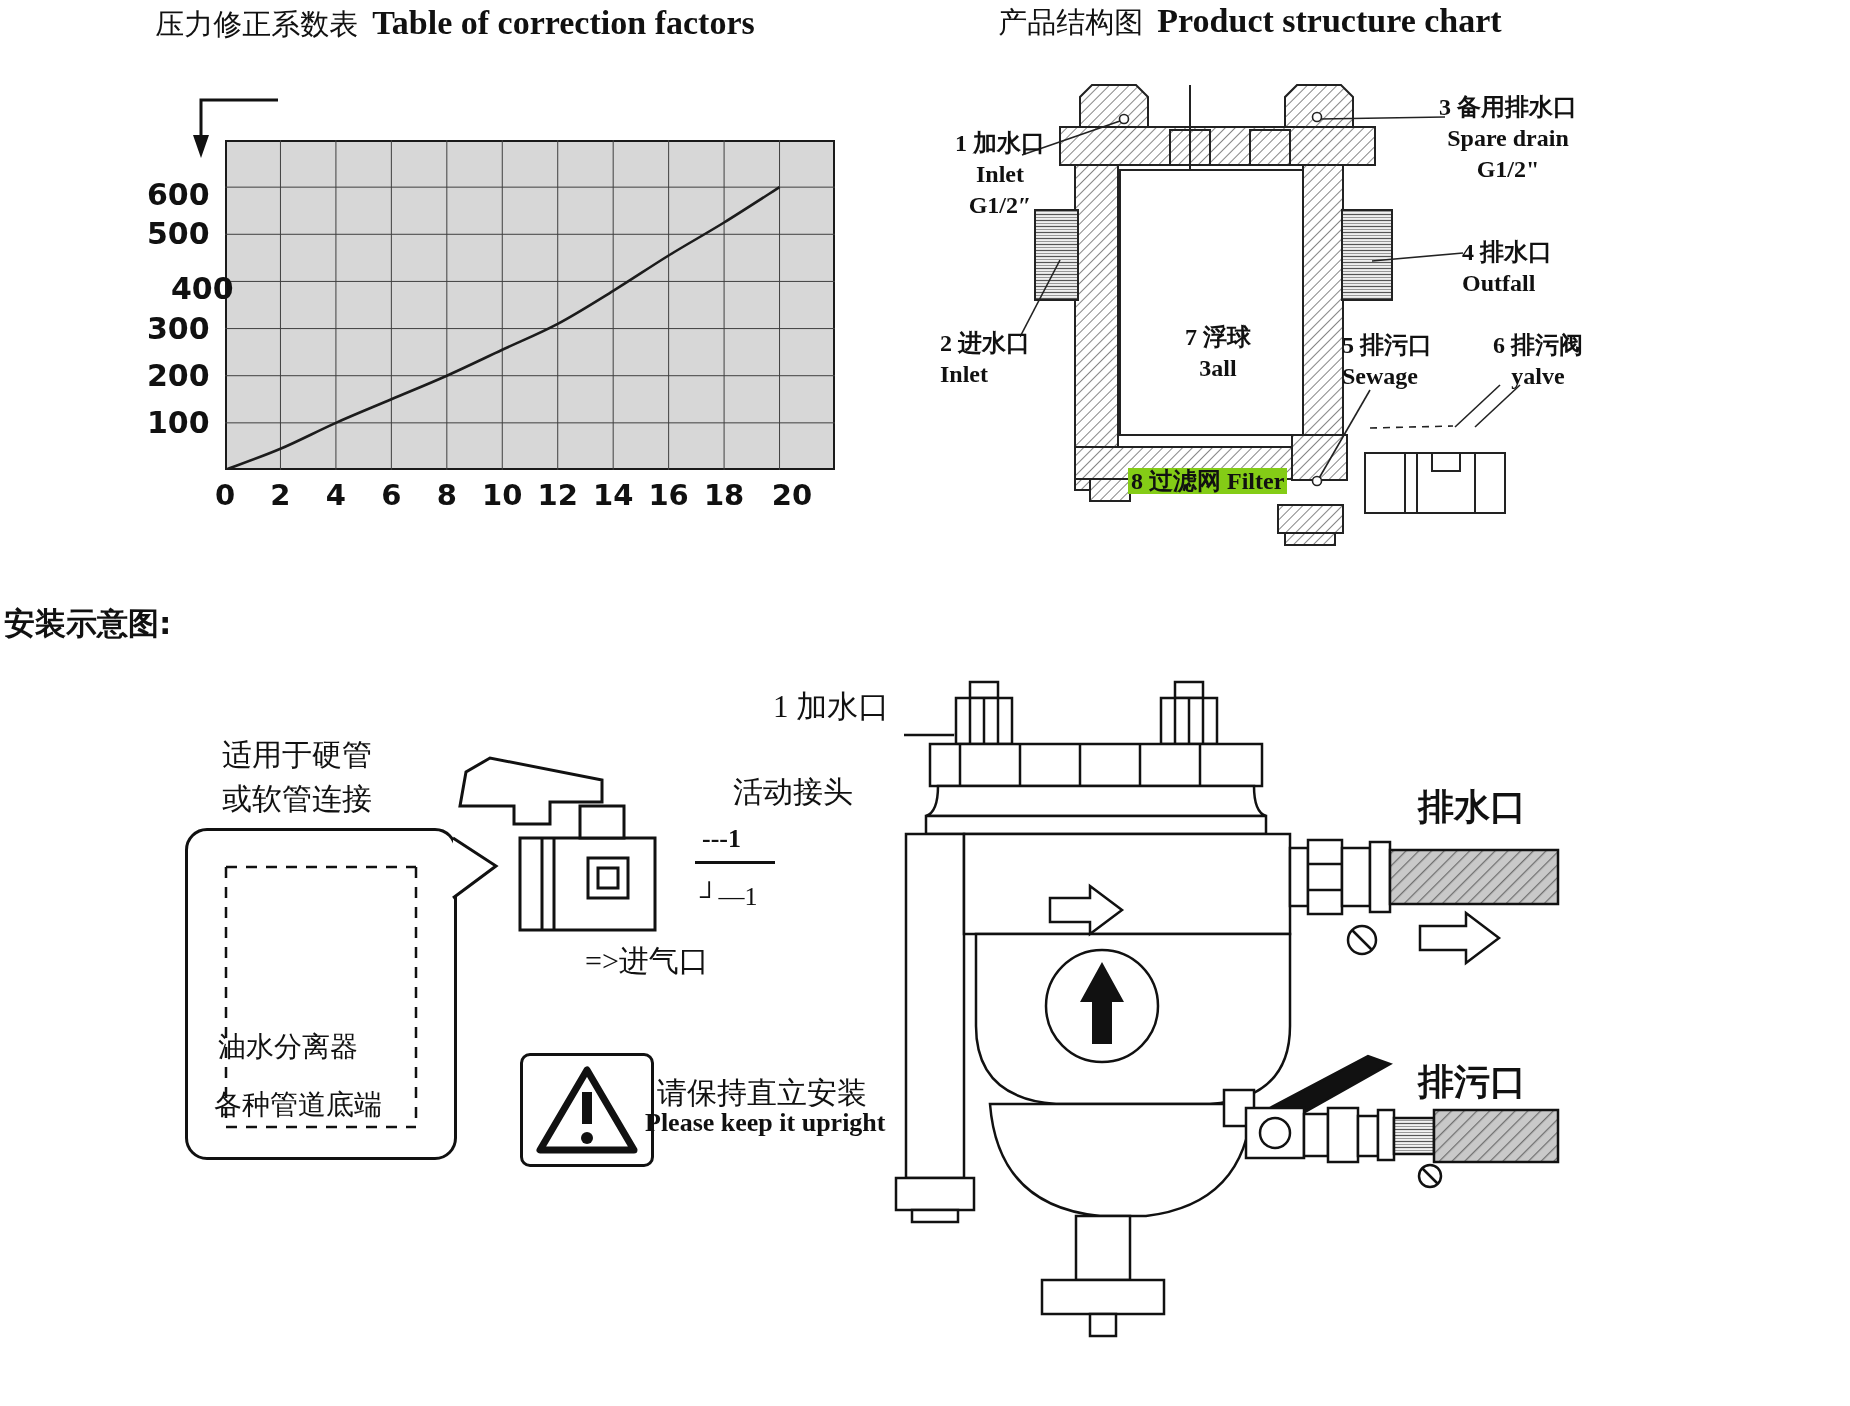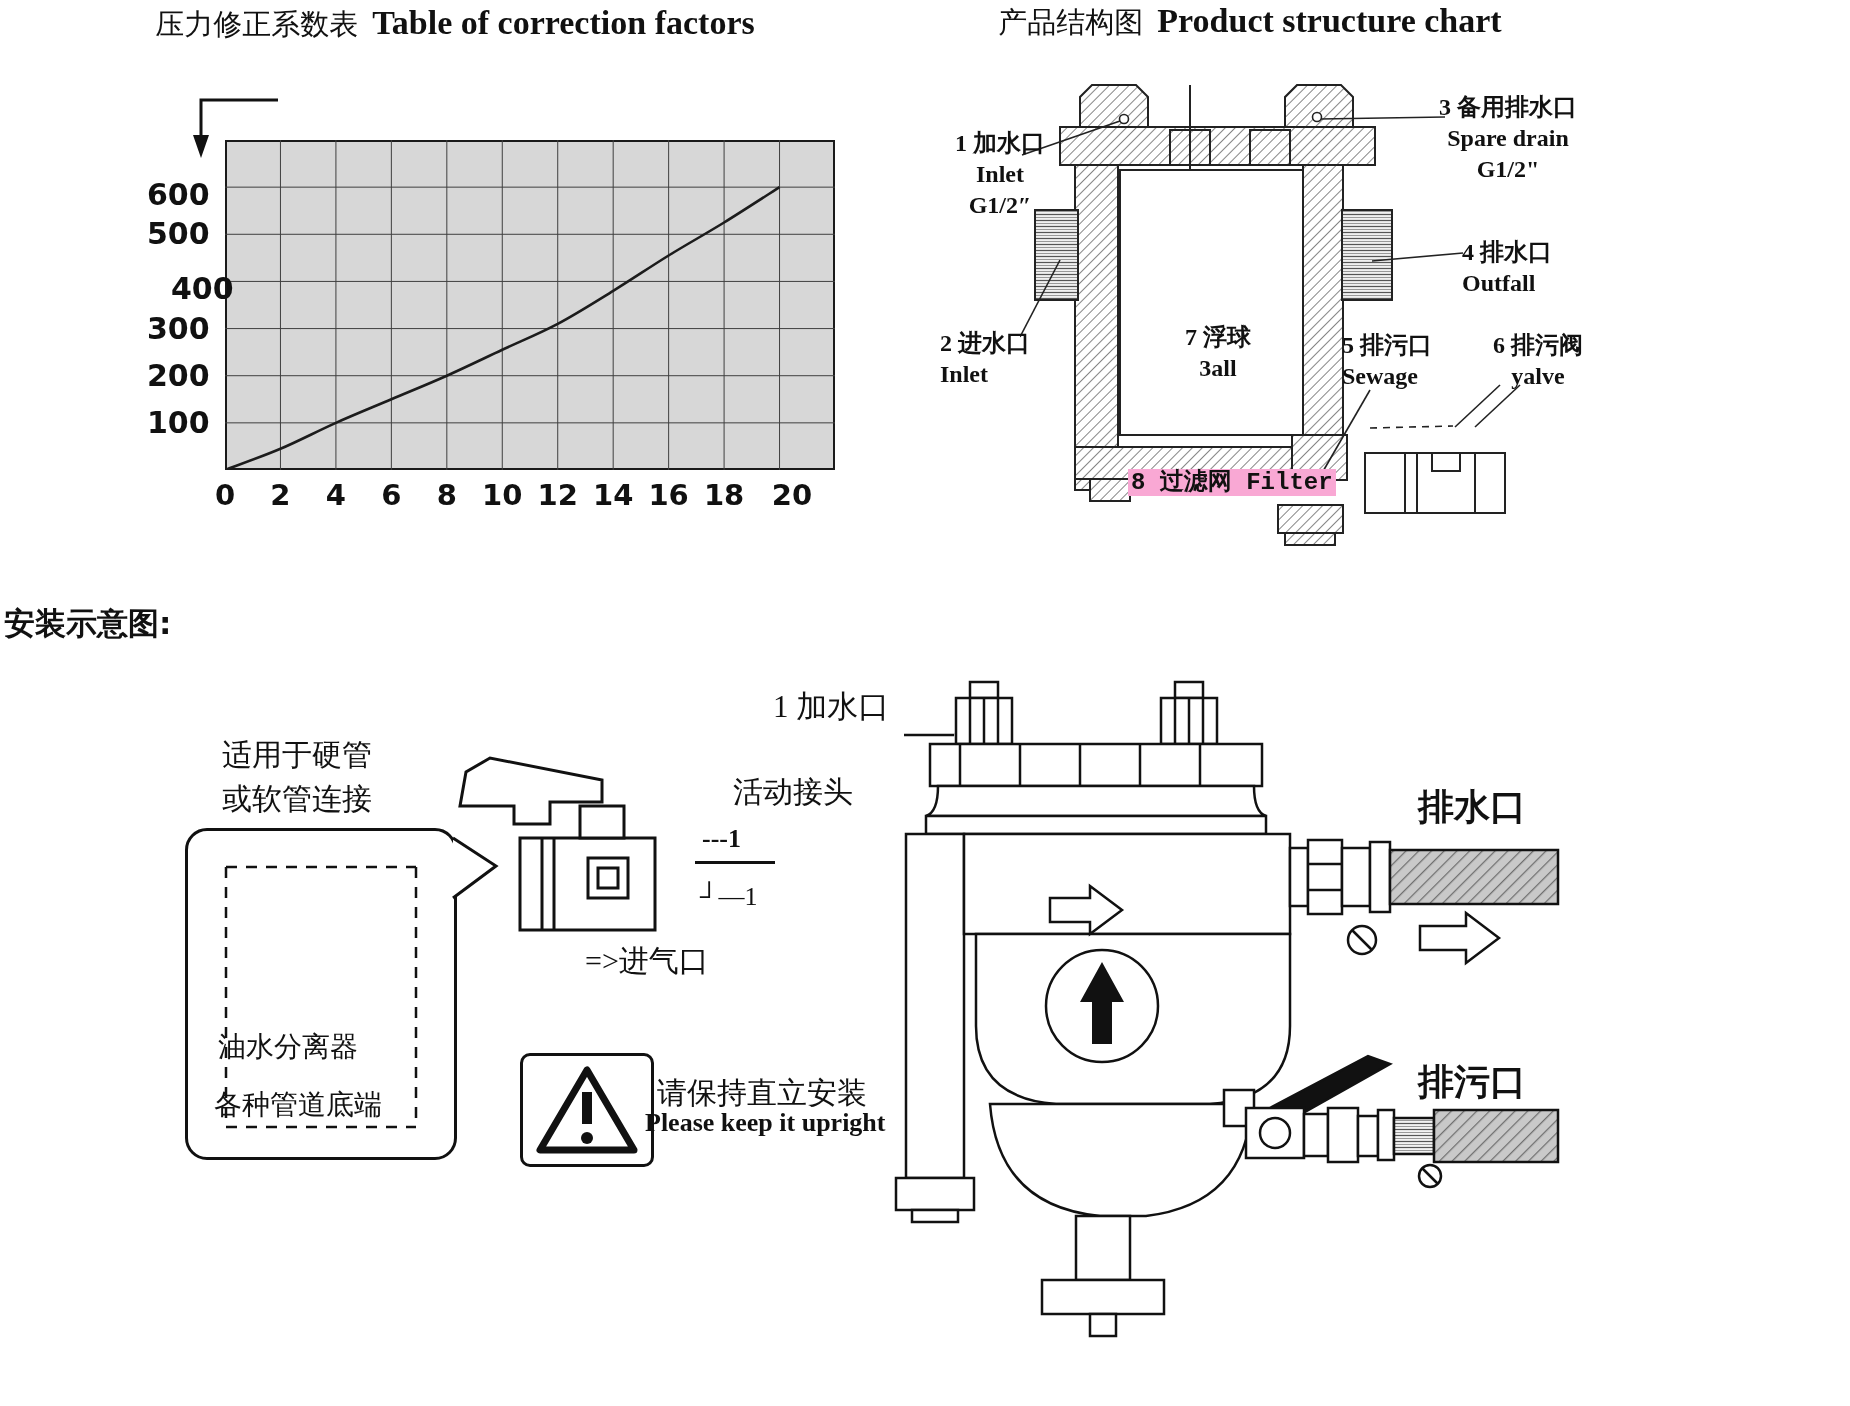--- a/index.html
+++ b/index.html
@@ -16,21 +16,21 @@
   
   .cap-label{position:absolute;left:280px;top:84px;font-size:27px;font-weight:700;white-space:nowrap;}
   .plot{position:absolute;left:225px;top:140px;width:610px;height:330px;}
   .ytick{position:absolute;left:-78px;width:62px;text-align:right;font-size:30px;font-weight:600;}
   .xtick{position:absolute;top:338px;width:44px;text-align:center;font-size:29px;font-weight:600;}
   .x-axis-label{position:absolute;left:225px;top:522px;width:610px;text-align:center;font-size:28px;font-weight:700;white-space:nowrap;}
 
   
   .slabel{position:absolute;font-family:"Liberation Serif","DejaVu Serif",serif;font-weight:bold;font-size:24px;line-height:31px;text-align:center;color:#111;}
   .slabel.left{text-align:left;}
-  .slabel .bg{background:#f9a8d4;padding:0 3px;font-family:Liberation Mono, monospace;}
+  .slabel .bg{background:#84cc16;padding:0 3px;}
 
   
   .install-heading{position:absolute;left:4px;top:603px;font-size:31px;font-weight:bold;}
   .note{position:absolute;left:222px;top:733px;width:190px;text-align:left;font-size:30px;line-height:44px;font-family:Liberation Sans, sans-serif;}
   .bubble{position:absolute;left:185px;top:828px;width:272px;height:332px;border:3px solid #111;border-radius:22px;background:#fff;}
   .boxlabel{position:absolute;font-size:28px;font-family:"Liberation Serif","DejaVu Serif",serif;white-space:nowrap;}
   .union-label{position:absolute;left:733px;top:772px;font-size:30px;font-family:"Liberation Serif","DejaVu Serif",serif;}
   .frag{position:absolute;font-size:26px;font-weight:bold;font-family:"Liberation Serif","DejaVu Serif",serif;}
   .underline-bar{position:absolute;left:695px;top:861px;width:80px;height:3px;background:#111;}
   .air-inlet{position:absolute;left:585px;top:941px;font-size:30px;font-family:"Liberation Serif","DejaVu Serif",serif;}

